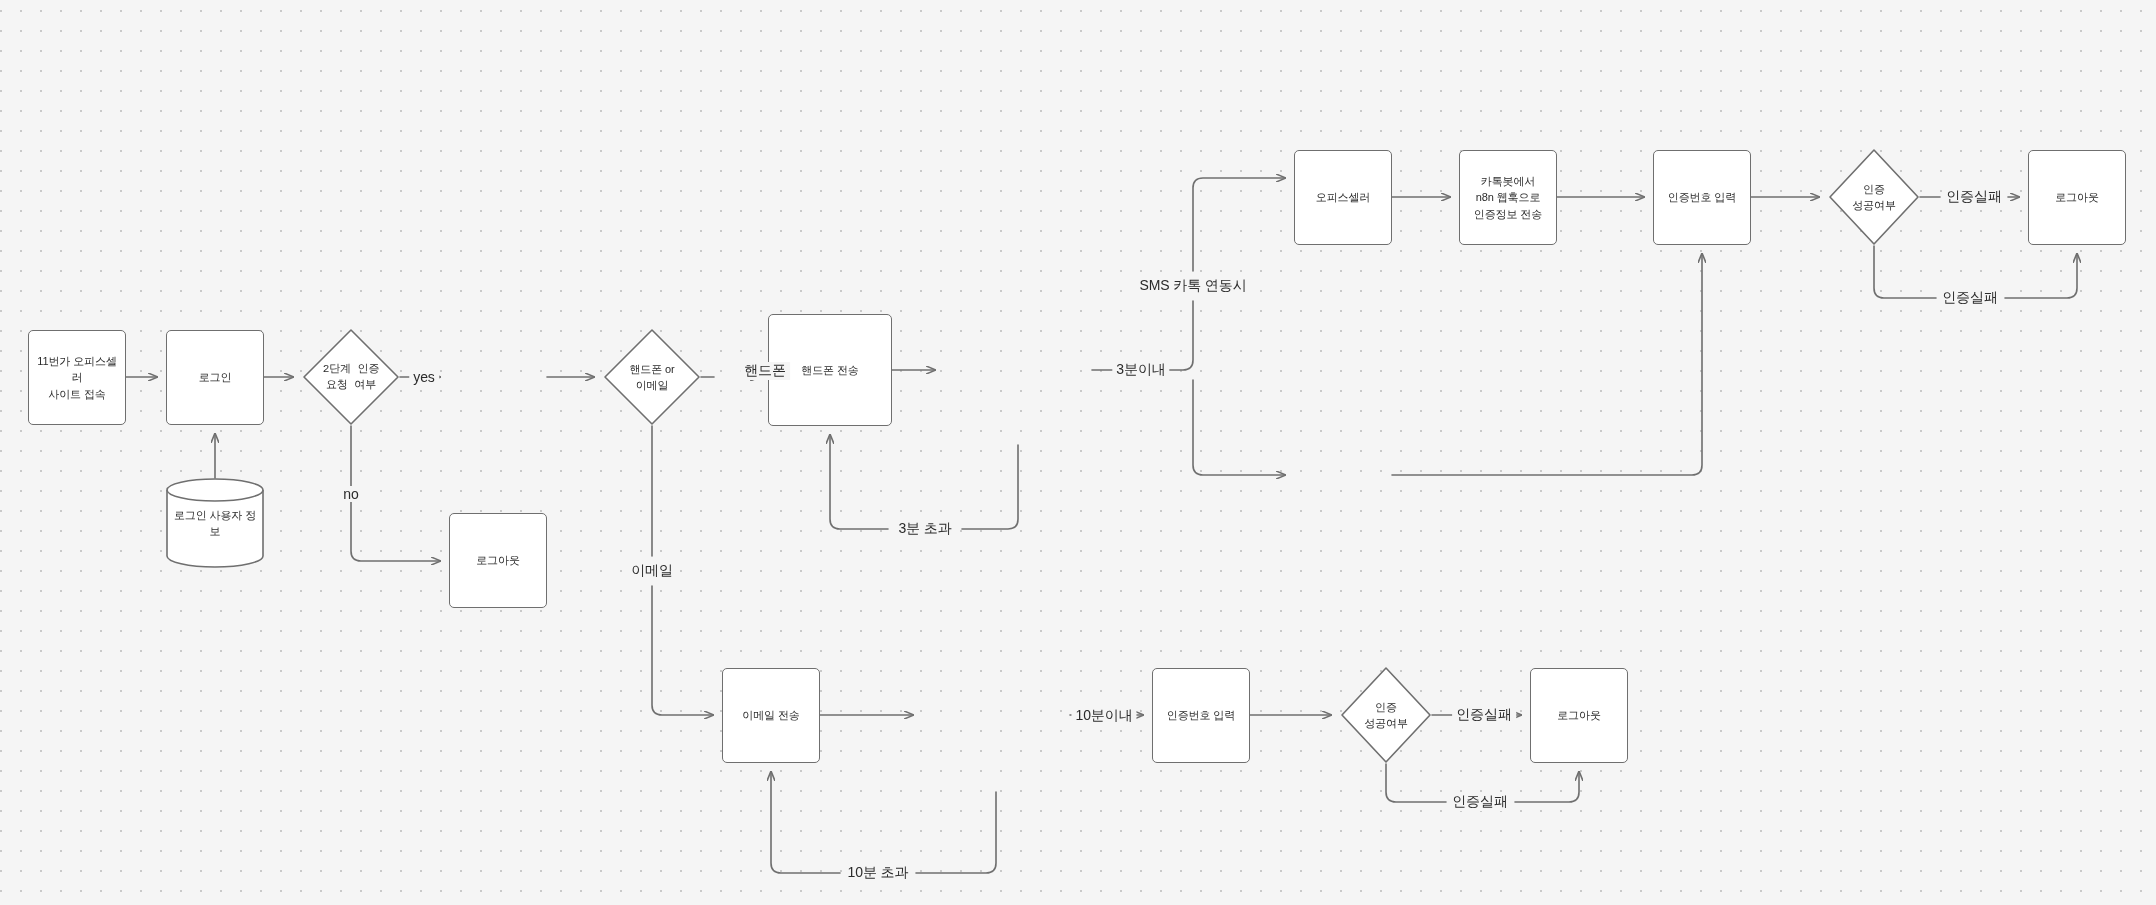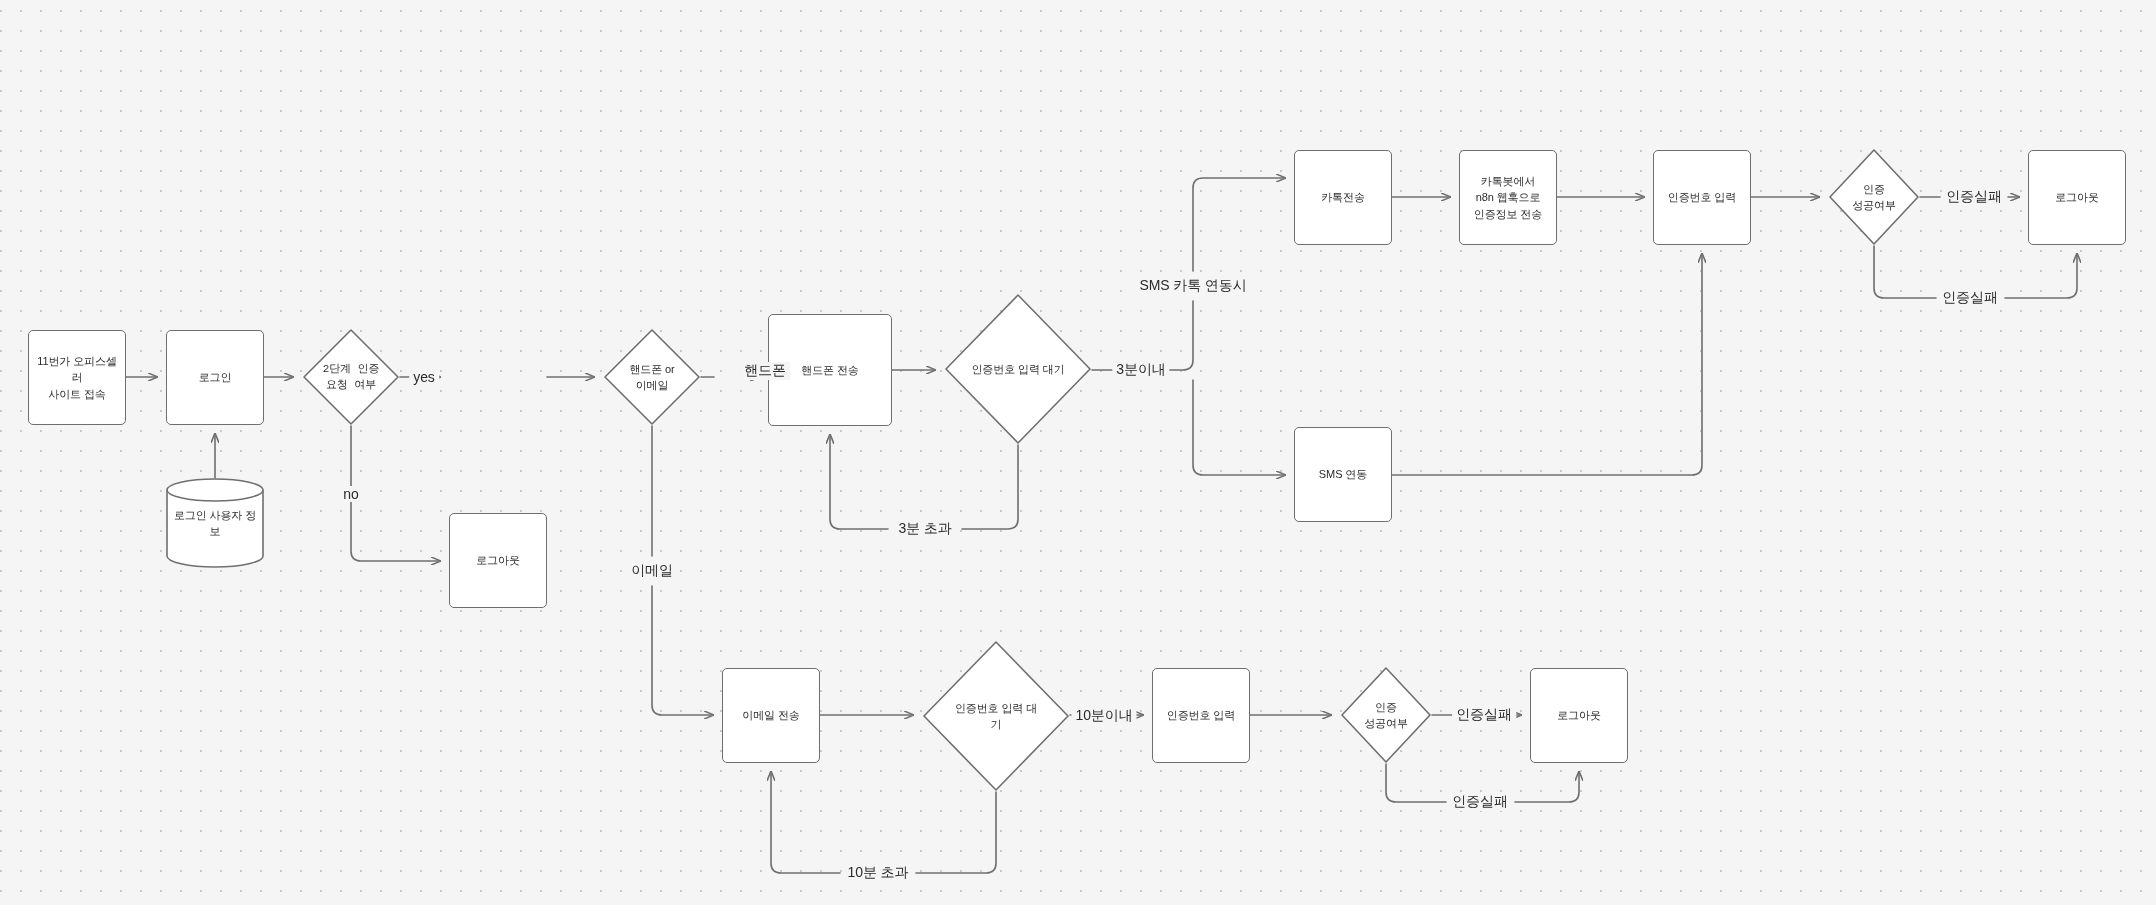--- a/index.html
+++ b/index.html
@@ -176,31 +176,23 @@
       </svg>
     </span>
     <span class="lbl">핸드폰 or
 이메일</span>
   </div>
 
   <div class="node process" style="left:768px;top:314px;width:124px;height:112px;">
     <span class="lbl">핸드폰 전송</span>
   </div>
 
-  <div class="node decision" style="left:944px;top:293px;width:148px;height:152px;">
-    <span class="dwrap">
-      <svg viewBox="0 0 148 152" preserveAspectRatio="none">
-        <polygon points="74,2 146,76 74,150 2,76" fill="#ffffff" stroke="#6f6f6f" stroke-width="1.6" stroke-linejoin="round"></polygon>
-      </svg>
-    </span>
-    <span class="lbl">인증번호 입력 대기</span>
-  </div>
 
   <div class="node process" style="left:1294px;top:150px;width:98px;height:95px;">
-    <span class="lbl">카톡전송</span>
+    <span class="lbl">오피스셀러</span>
   </div>
 
   <div class="node process" style="left:1459px;top:150px;width:98px;height:95px;">
     <span class="lbl">카톡봇에서
 n8n 웹훅으로
 인증정보 전송</span>
   </div>
 
   <div class="node process" style="left:1653px;top:150px;width:98px;height:95px;">
     <span class="lbl">인증번호 입력</span>
@@ -213,37 +205,25 @@
       </svg>
     </span>
     <span class="lbl">인증
 성공여부</span>
   </div>
 
   <div class="node process" style="left:2028px;top:150px;width:98px;height:95px;">
     <span class="lbl">로그아웃</span>
   </div>
 
-  <div class="node process" style="left:1294px;top:427px;width:98px;height:95px;">
-    <span class="lbl">SMS 연동</span>
-  </div>
 
   <div class="node process" style="left:722px;top:668px;width:98px;height:95px;">
     <span class="lbl">이메일 전송</span>
   </div>
 
-  <div class="node decision" style="left:922px;top:640px;width:148px;height:152px;">
-    <span class="dwrap">
-      <svg viewBox="0 0 148 152" preserveAspectRatio="none">
-        <polygon points="74,2 146,76 74,150 2,76" fill="#ffffff" stroke="#6f6f6f" stroke-width="1.6" stroke-linejoin="round"></polygon>
-      </svg>
-    </span>
-    <span class="lbl">인증번호 입력 대
-기</span>
-  </div>
 
   <div class="node process" style="left:1152px;top:668px;width:98px;height:95px;">
     <span class="lbl">인증번호 입력</span>
   </div>
 
   <div class="node decision" style="left:1340px;top:666px;width:92px;height:98px;">
     <span class="dwrap">
       <svg viewBox="0 0 92 98" preserveAspectRatio="none">
         <polygon points="46,2 90,49 46,96 2,49" fill="#ffffff" stroke="#6f6f6f" stroke-width="1.6" stroke-linejoin="round"></polygon>
       </svg>

